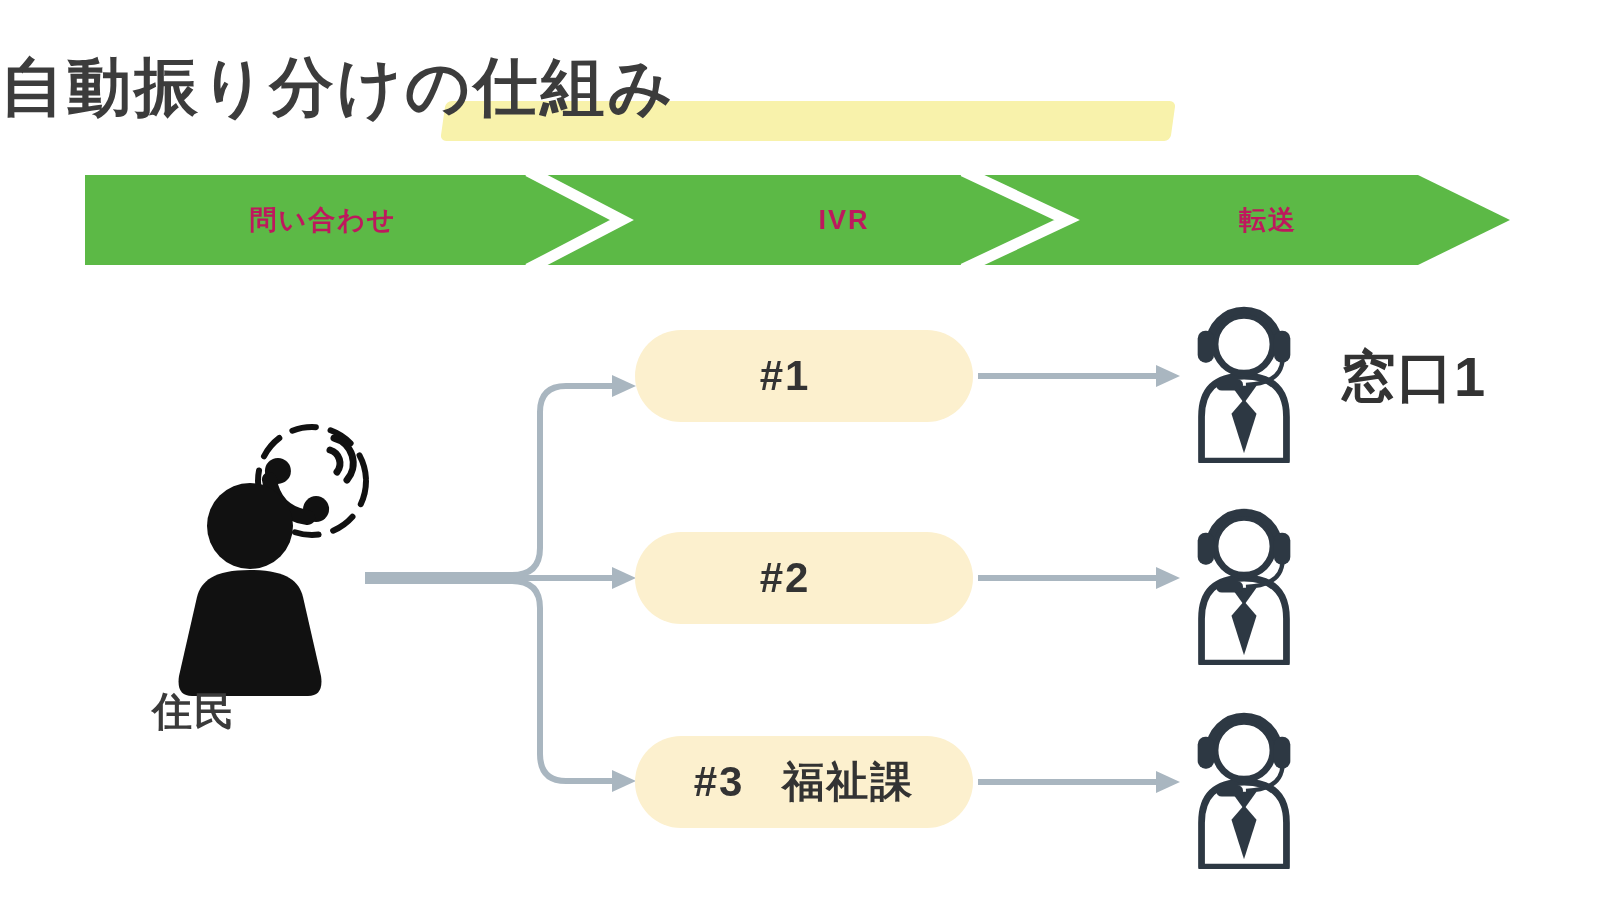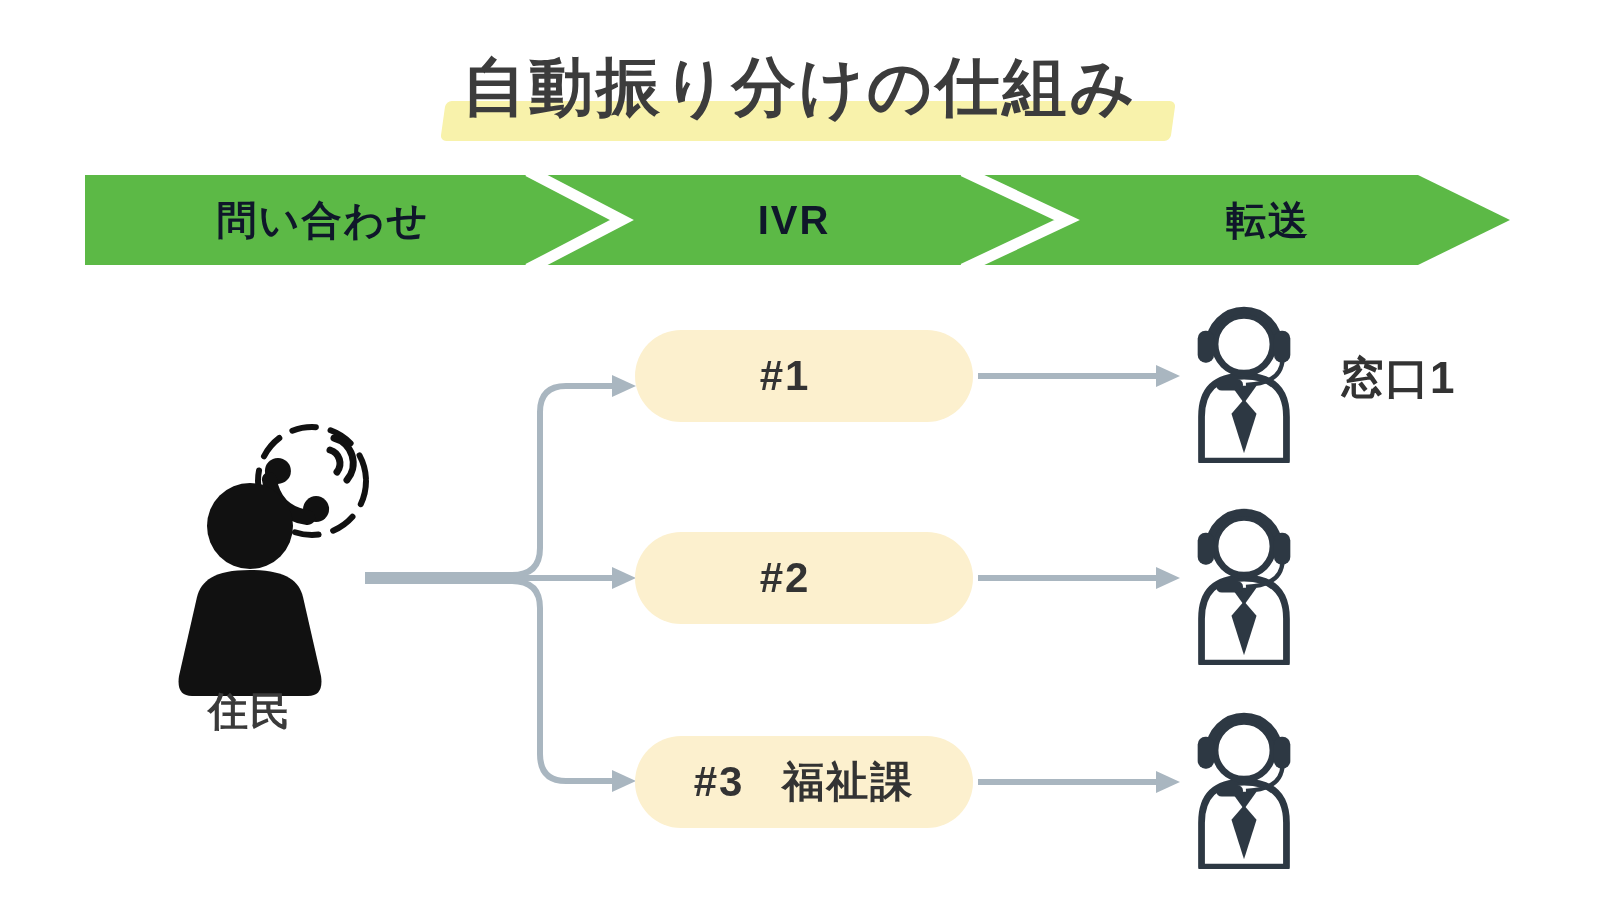--- a/index.html
+++ b/index.html
@@ -7,51 +7,51 @@
     position:relative;width:1600px;height:900px;background:#ffffff;overflow:hidden;
     font-family:"Liberation Sans","DejaVu Sans",sans-serif;
   }
   
   .title-highlight{
     position:absolute;left:443px;top:101px;width:730px;height:40px;
     background:#f8f2ab;border-radius:6px;transform:skewX(-8deg);
   }
   .page-title{
     position:absolute;left:0;top:44px;width:1600px;margin:0;
-    text-align:center;font-size:64px;font-weight:800;color:#3c3c3c;letter-spacing:3px;
+    font-size:64px;font-weight:800;color:#3c3c3c;letter-spacing:3px;
   }
   
   .banner-svg{position:absolute;left:85px;top:175px;}
   .stage-label{
     position:absolute;top:220px;transform:translate(-50%,-50%);
-    color:#0f172a;font-size:40px;font-weight:700;letter-spacing:2px;white-space:nowrap;
+    color:#be185d;font-size:27px;font-weight:700;letter-spacing:2px;white-space:nowrap;
   }
-  .stage-1{left:323px;} .stage-2{left:794px;} .stage-3{left:1268px;}
+  .stage-1{left:323px;} .stage-2{left:844px;} .stage-3{left:1268px;}
   
   .connectors{position:absolute;left:0;top:0;pointer-events:none;}
   
   .caller-svg{position:absolute;left:150px;top:418px;}
   .caller-label{
-    position:absolute;left:152px;top:684px;width:196px;text-align:center;
+    position:absolute;left:152px;top:684px;width:196px;
     font-size:40px;font-weight:700;color:#3a3a3a;letter-spacing:2px;
   }
   
   .ivr-box{
     position:absolute;left:635px;width:338px;height:92px;border-radius:46px;
     background:#fcf0ce;display:flex;align-items:center;justify-content:center;
     font-size:42px;font-weight:700;color:#333333;letter-spacing:2px;
   }
   .ivr-box .num{margin-right:38px;}
   .row1{top:330px;} .row2{top:532px;} .row3{top:736px;}
   
   .op-svg{position:absolute;left:1186px;width:116px;height:166px;}
   .op1{top:297px;} .op2{top:499px;} .op3{top:703px;}
   .op-label{
     position:absolute;left:1340px;width:200px;transform:translateY(-50%);
-    font-size:44px;font-weight:700;color:#333333;letter-spacing:1px;white-space:nowrap;
+    font-size:56px;font-weight:700;color:#333333;letter-spacing:1px;white-space:nowrap;
   }
   .opl1{top:378px;} .opl2{top:580px;} .opl3{top:784px;}
 </style>
 </head>
 <body>
 
 <div class="canvas">
 
   <div class="title-highlight"></div>
   <h1 class="page-title">自動振り分けの仕組み</h1>

